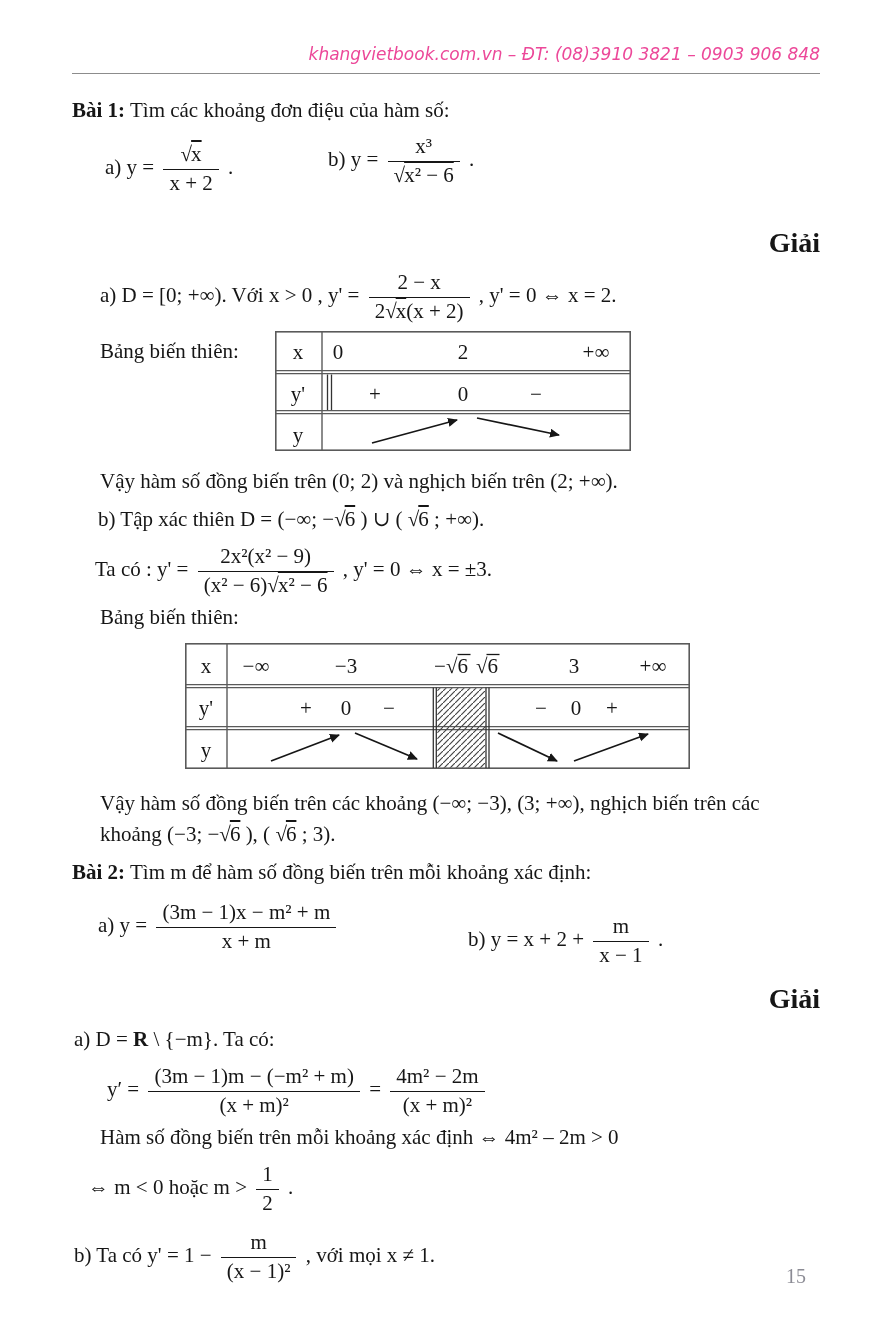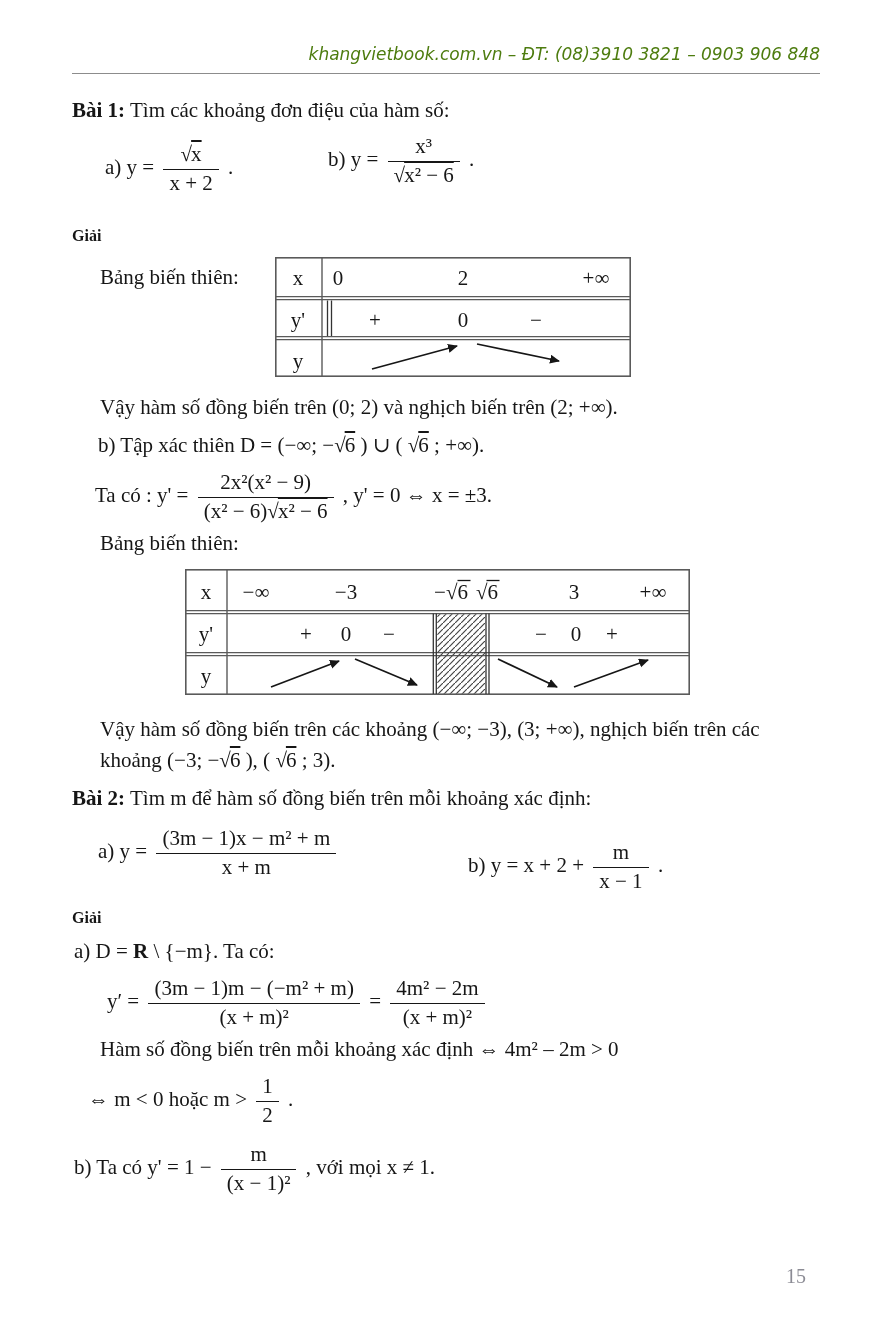--- a/index.html
+++ b/index.html
@@ -1,24 +1,24 @@
 <!DOCTYPE html>
 <html><head>
 <meta charset="utf-8">
 <style>
   html,body{margin:0;padding:0;background:#e8e8e8;}
   .page{position:relative;width:890px;height:1344px;background:#ffffff;margin:0 auto;
         font-family:"Liberation Serif","DejaVu Serif",serif;color:#161616;font-size:21px;overflow:hidden;}
   .content{padding:44px 70px 0 72px;}
-  .header{text-align:right;font-style:italic;color:#4d7c0f;font-size:17px;
+  .header{text-align:right;font-style:italic;color:#ec4899;font-size:17px;
           font-family:"DejaVu Sans","Liberation Sans",sans-serif;
           padding-bottom:9px;border-bottom:1.5px solid #8c8c8c;margin-bottom:24px;}
   .heading{margin:0 0 8px;}
   .bold{font-weight:bold;text-align:right;}
-  .giai{text-align:left;font-weight:bold;font-size:16px;margin:2px 0 12px;}
+  .giai{text-align:right;font-weight:bold;font-size:28px;margin:2px 0 12px;}
   .para{margin:0 0 13px;}
   .mb8{margin-bottom:8px;} .mb16{margin-bottom:16px;}
   .ind2{padding-left:2px;} .ind16{padding-left:16px;} .ind23{padding-left:23px;}
   .ind26{padding-left:26px;} .ind28{padding-left:28px;} .ind35{padding-left:35px;}
   
   .fr{display:inline-flex;flex-direction:column;vertical-align:middle;text-align:center;margin:0 4px;}
   .fr .num{display:block;padding:0 6px 2px;line-height:1.12;}
   .fr .den{display:block;border-top:1.5px solid #161616;padding:2px 6px 0;line-height:1.12;}
   .sq{text-decoration:overline;}
   .rad{letter-spacing:-1px;}
@@ -60,20 +60,26 @@
       <div class="fb">
         <span>b) y = </span><span class="fr">
             <span class="num">x³</span>
             <span class="den"><span class="rad">√</span><span class="sq">x² − 6</span></span>
           </span><span> .</span>
       </div>
     </div>
 
     <p class="giai">Giải</p>
 
+    <p class="para ind28 mb8">
+      <span>a) D = [0; +∞). Với x &gt; 0 , y' = </span><span class="fr">
+          <span class="num">2 − x</span>
+          <span class="den"><span>2</span><span class="rad">√</span><span class="sq">x</span><span>(x + 2)</span></span>
+        </span><span> , y' = 0 ⇔ x = 2.</span>
+    </p>
 
     <div class="bbtrow">
       <span class="bbtlabel">Bảng biến thiên:</span>
       <svg width="356" height="120" viewBox="0 0 356 120">
         <defs>
           <marker id="ah" markerUnits="userSpaceOnUse" markerWidth="12" markerHeight="10" refX="9" refY="4.5" orient="auto">
             <path d="M0,0 L10,4.5 L0,9 z" fill="#161616"></path>
           </marker>
           <pattern id="hatch" patternUnits="userSpaceOnUse" width="6" height="6">
             <path d="M-1,7 L7,-1" stroke="#444444" stroke-width="1.2"></path>

